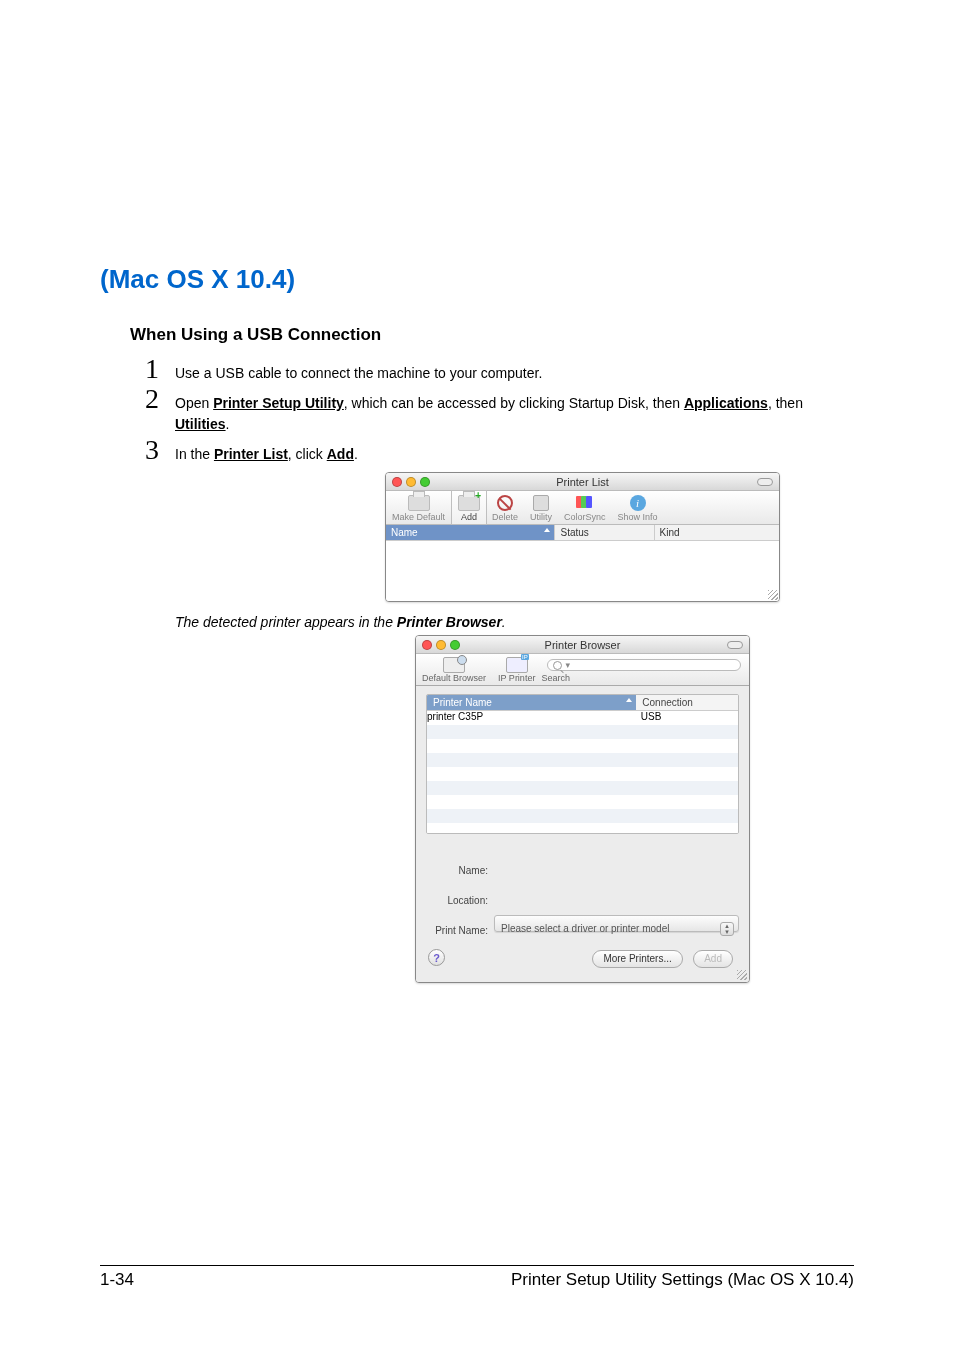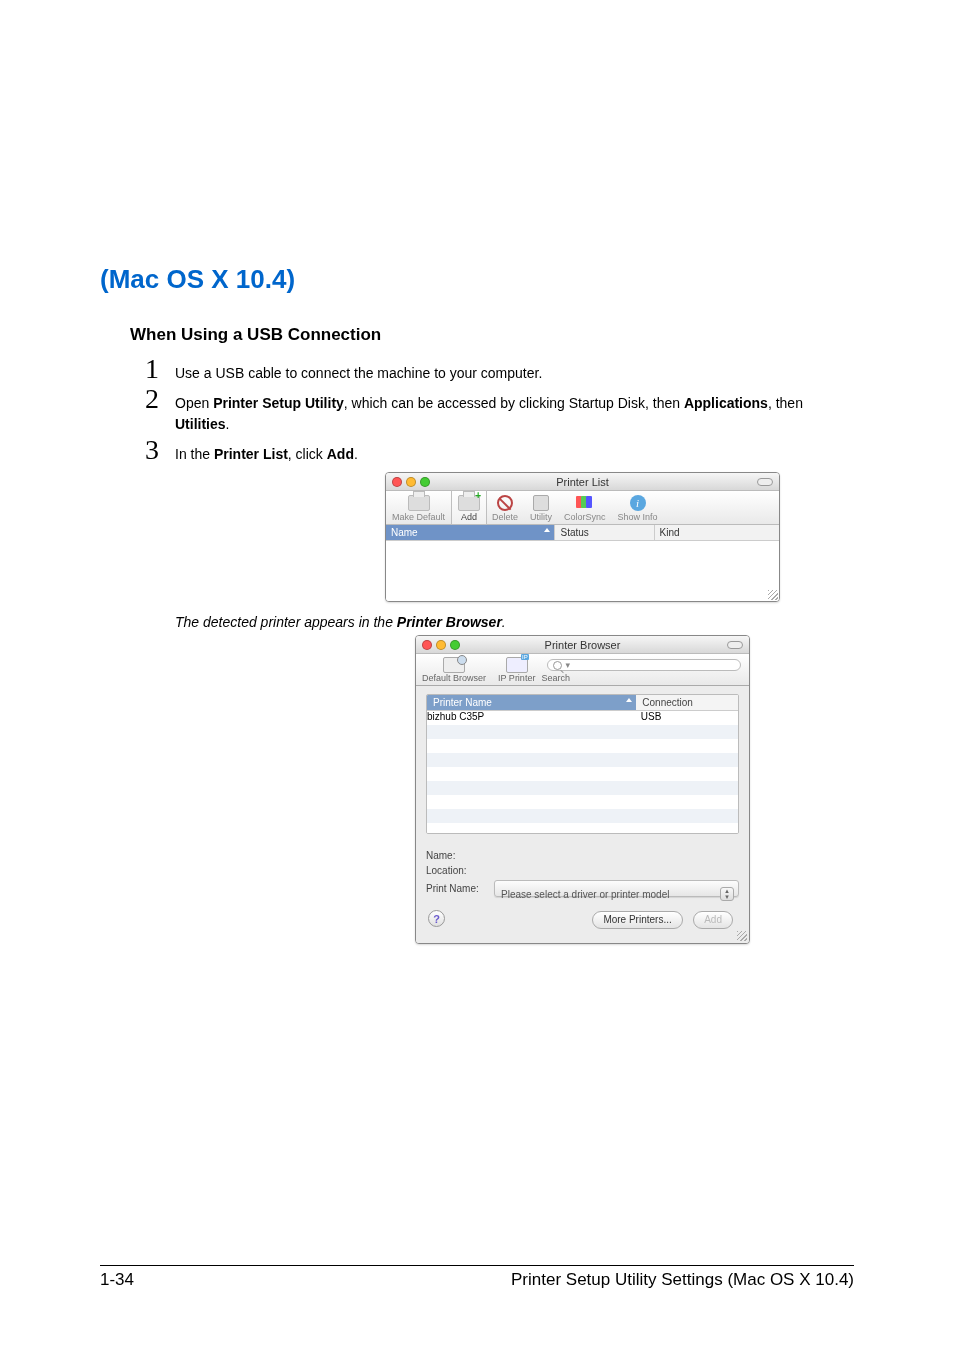--- a/index.html
+++ b/index.html
@@ -39,21 +39,21 @@
     font-size: 28px;
     font-weight: normal;
     width: 30px;
     flex-shrink: 0;
     line-height: 1;
   }
   .step-text {
     font-size: 14px;
     line-height: 1.45;
   }
-  .step-text strong { font-weight: bold; }
+  .step-text strong { font-weight: bold; text-decoration: underline; }
   .caption {
     font-style: italic;
     font-size: 14px;
     margin: 10px 0 5px 75px;
   }
 
   
   .mac-window {
     margin: 8px auto 12px auto;
     border: 1px solid #888;
@@ -136,21 +136,21 @@
   }
   .list2-head { display:flex; font-size:10px; background:#f4f4f4; border-bottom:1px solid #ccc;justify-content:space-between;}
   .list2-head .col { padding:2px 6px; color:#444; position:relative;}
   .list2-head .col.sel { background:#7d9fc9; color:#fff; }
   .sort-arrow2 { position:absolute; right:4px; top:3px; width:0;height:0;border-left:3px solid transparent;border-right:3px solid transparent;border-bottom:4px solid #fff;}
   .stripes { position:absolute; top:16px; left:0; right:0; bottom:0;
     background: repeating-linear-gradient(#fff 0, #fff 14px, #eef2f7 14px, #eef2f7 28px);}
   .list2-row-abs { position:absolute; top:16px; left:0; right:0; display:flex; font-size:10px;}
   .form2 { margin-top:16px; font-size:10px; color:#333; }
   .form-row { display:flex; align-items:center; margin:4px 0;}
-  .form-label { width:68px; text-align:left; padding-right:6px; color:#444;}
+  .form-label { width:68px; text-align:right; padding-right:6px; color:#444;margin-top:15px;}
   .popup {
     flex:1; height:17px; border:1px solid #bbb; background:linear-gradient(#fdfdfd,#e6e6e6);
     border-radius:3px; display:flex; align-items:center; justify-content:space-between;
     padding:11px 4px 0 6px; font-size:10px; color:#555; box-shadow: 0 1px 1px rgba(0,0,0,.1);
   }
   .stepper {
     width:14px; height:14px; background:linear-gradient(#f8f8f8,#ddd);
     border:1px solid #aaa; border-radius:3px; font-size:7px; color:#666;
     display:flex; flex-direction:column; align-items:center; justify-content:center; line-height:6px;
   }
@@ -323,21 +323,21 @@
       <div class="list2">
         <div class="list2-head">
           <div class="col sel" style="flex:2.2">
             <span>Printer Name</span>
             <span class="sort-arrow2"></span>
           </div>
           <div class="col" style="flex:1">Connection</div>
         </div>
         <div class="stripes"></div>
         <div class="list2-row-abs">
-          <div class="cell" style="flex:2.2">bizhub C35P</div>
+          <div class="cell" style="flex:2.2">printer C35P</div>
           <div class="cell" style="flex:1">USB</div>
         </div>
       </div>
 
       <div class="form2">
         <div class="form-row">
           <div class="form-label">Name:</div>
           <div style="flex:1"></div>
         </div>
         <div class="form-row">

